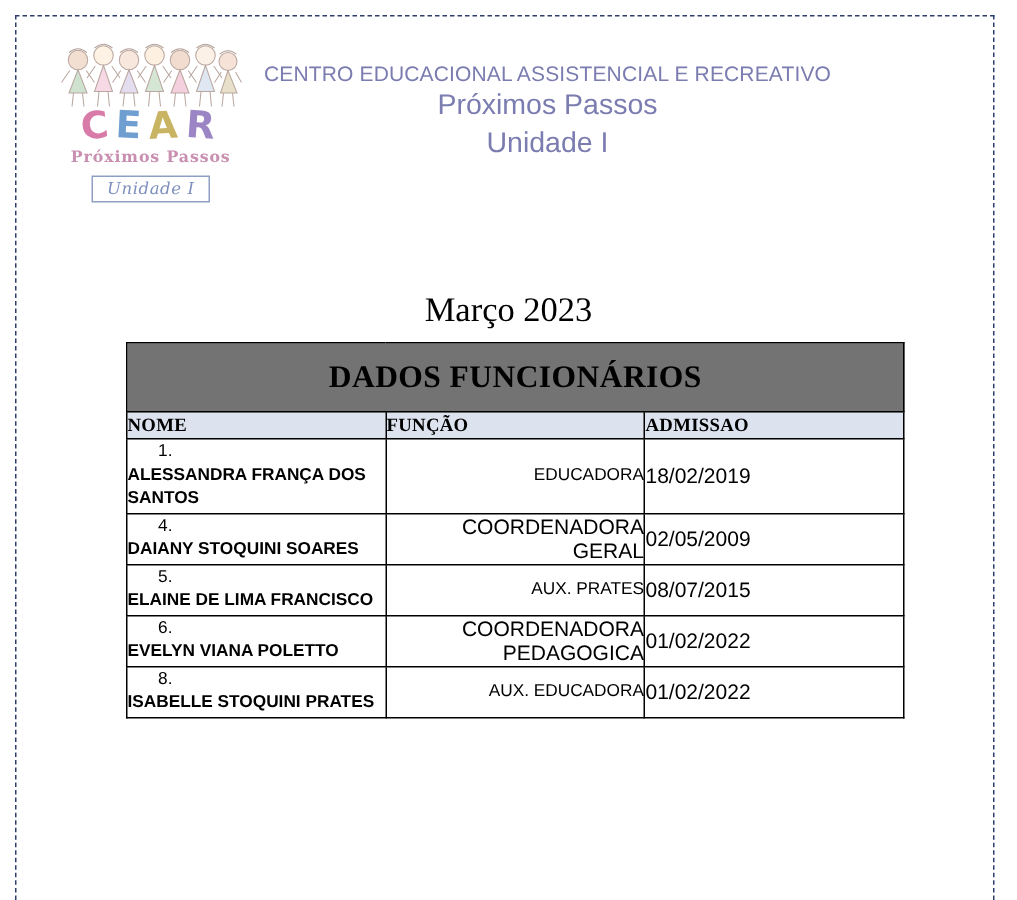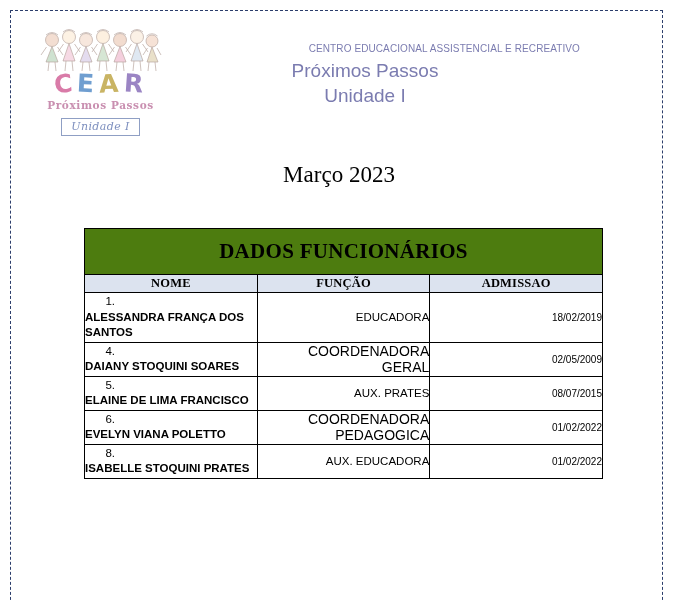--- a/index.html
+++ b/index.html
@@ -110,44 +110,44 @@
   }
 
   #org-title {
     position: absolute;
     left: 150px;
     top: 16px;
     width: 430px;
     color: #7b7cb0;
   }
   #org-line1 {
-    font-size: 10px;
+    font-size: 14px;
     line-height: 18px;
     letter-spacing: 0.1px;
     white-space: nowrap;
-    text-align: right;
+    text-align: center;
   }
   #org-line2 {
     font-size: 19px;
     line-height: 25px;
     text-align: center;
     white-space: nowrap;
   }
   #org-line3 {
     font-size: 19px;
     line-height: 25px;
     text-align: center;
     white-space: nowrap;
   }
 
   
   #month-title {
     position: absolute;
     left: 0;
-    top: 162px;
+    top: 194px;
     width: 678px;
     text-align: center;
     font-family: "Liberation Serif", serif;
     font-size: 23px;
     color: #000000;
   }
 
   
   #table-wrap {
     position: absolute;
@@ -160,36 +160,35 @@
     width: 519px;
     table-layout: fixed;
   }
   table#staff-table td,
   table#staff-table th {
     border: 1px solid #000000;
     padding: 0;
   }
 
   #banner-cell {
-    background: #4d7c0f;
+    background: #737373;
     height: 45px;
     text-align: center;
     font-family: "Liberation Serif", serif;
     font-weight: bold;
     font-size: 21px;
     letter-spacing: 0.3px;
     color: #000000;
     vertical-align: middle;
     margin-top: 34px;
   }
 
   .colhead {
     background: #dce3ef;
     height: 17px;
-    text-align: center;
     font-family: "Liberation Serif", serif;
     font-weight: bold;
     font-size: 12.5px;
     letter-spacing: 0.2px;
     color: #000000;
     vertical-align: middle;
   }
 
   td.c-name {
     width: 271px;
@@ -203,22 +202,22 @@
     text-align: right;
     font-size: 11.5px;
     color: #000000;
     vertical-align: middle;
   }
   td.c-role.small {
     font-size: 14px;
   }
   td.c-date {
     width: 109px;
-    text-align: right;
-    font-size: 10px;
+    text-align: left;
+    font-size: 14px;
     color: #000000;
     vertical-align: middle;
   }
 
   .name-inner {
     display: block;
     padding: 1px 0 1px 0;
     line-height: 15.5px;
   }
   .name-num {

